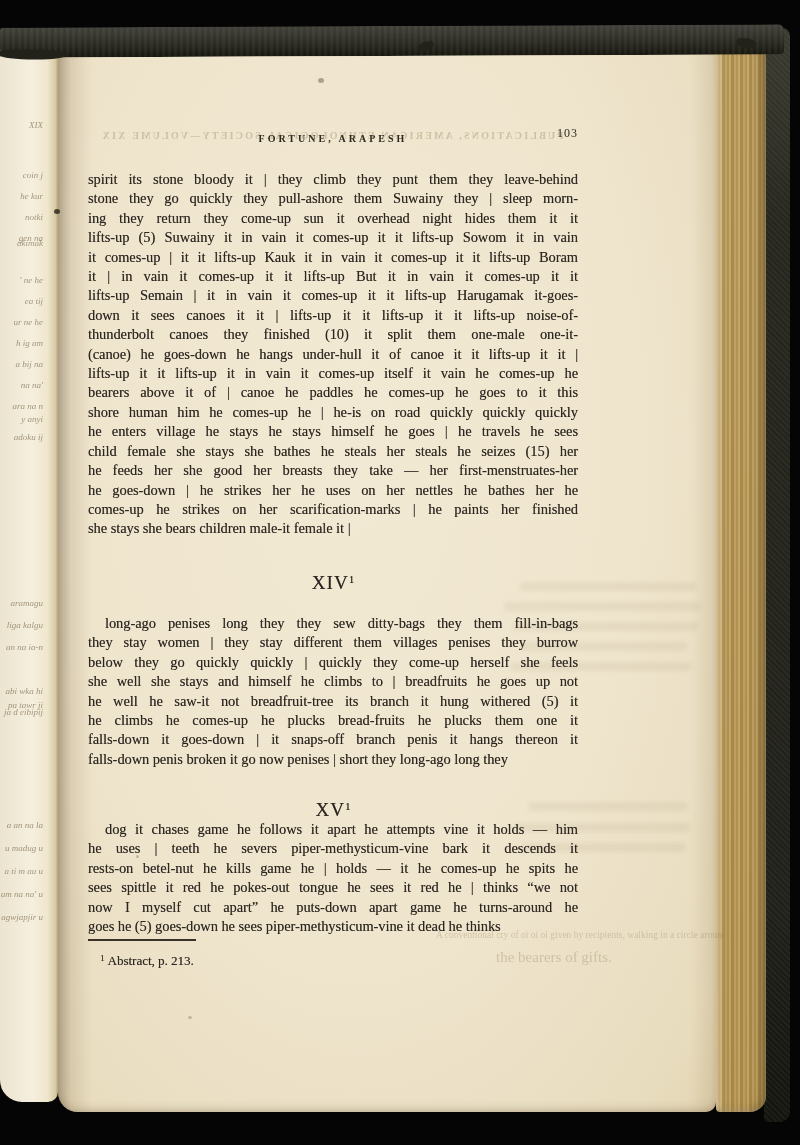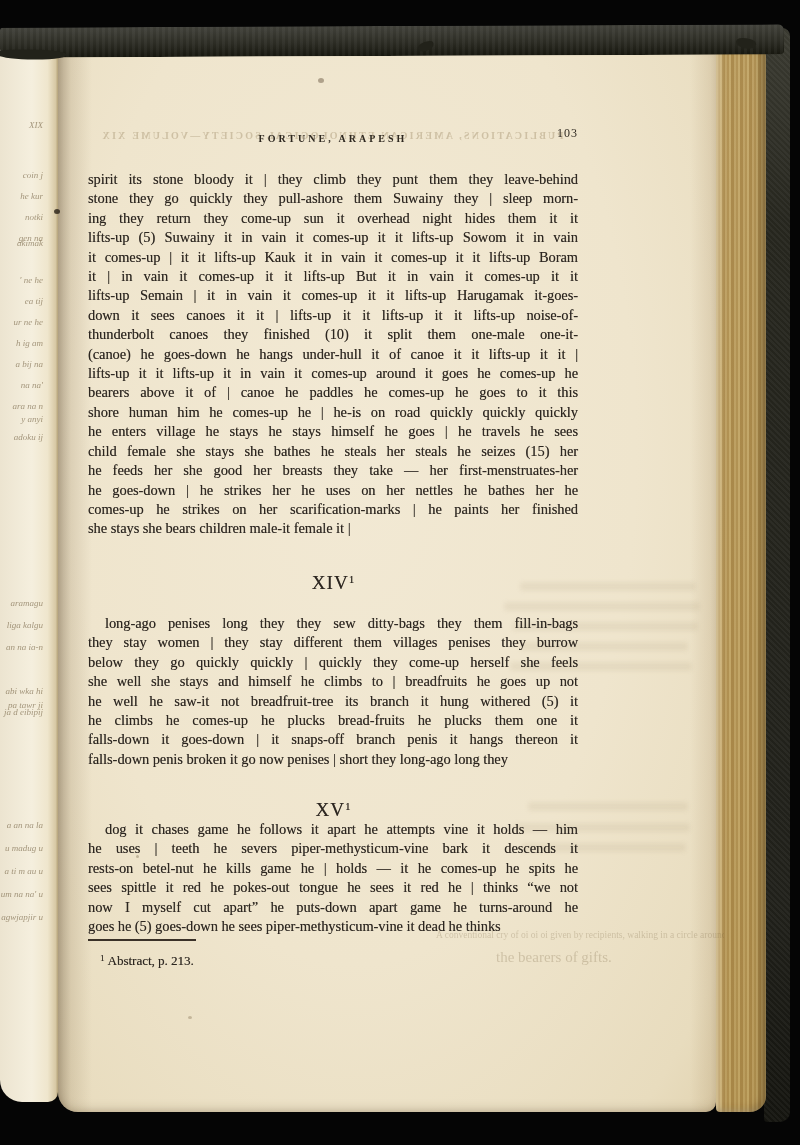--- a/index.html
+++ b/index.html
@@ -150,21 +150,21 @@
         <div class="line first">spirit its stone bloody it | they climb they punt them they leave-behind</div>
         <div class="line">stone they go quickly they pull-ashore them Suwainy they | sleep morn-</div>
         <div class="line">ing they return they come-up sun it overhead night hides them it it</div>
         <div class="line">lifts-up (5) Suwainy it in vain it comes-up it it lifts-up Sowom it in vain</div>
         <div class="line">it comes-up | it it lifts-up Kauk it in vain it comes-up it it lifts-up Boram</div>
         <div class="line">it | in vain it comes-up it it lifts-up But it in vain it comes-up it it</div>
         <div class="line">lifts-up Semain | it in vain it comes-up it it lifts-up Harugamak it-goes-</div>
         <div class="line">down it sees canoes it it | lifts-up it it lifts-up it it lifts-up noise-of-</div>
         <div class="line">thunderbolt canoes they finished (10) it split them one-male one-it-</div>
         <div class="line">(canoe) he goes-down he hangs under-hull it of canoe it it lifts-up it it |</div>
-        <div class="line">lifts-up it it lifts-up it in vain it comes-up around it goes he comes-up he</div>
+        <div class="line">lifts-up it it lifts-up it in vain it comes-up itself it vain he comes-up he</div>
         <div class="line">bearers above it of | canoe he paddles he comes-up he goes to it this</div>
         <div class="line">shore human him he comes-up he | he-is on road quickly quickly quickly</div>
         <div class="line">he enters village he stays he stays himself he goes | he travels he sees</div>
         <div class="line">child female she stays she bathes he steals her steals he seizes (15) her</div>
         <div class="line">he feeds her she good her breasts they take — her first-menstruates-her</div>
         <div class="line">he goes-down | he strikes her he uses on her nettles he bathes her he</div>
         <div class="line">comes-up he strikes on her scarification-marks | he paints her finished</div>
         <div class="line last">she stays she bears children male-it female it |</div>
       </div>
 

